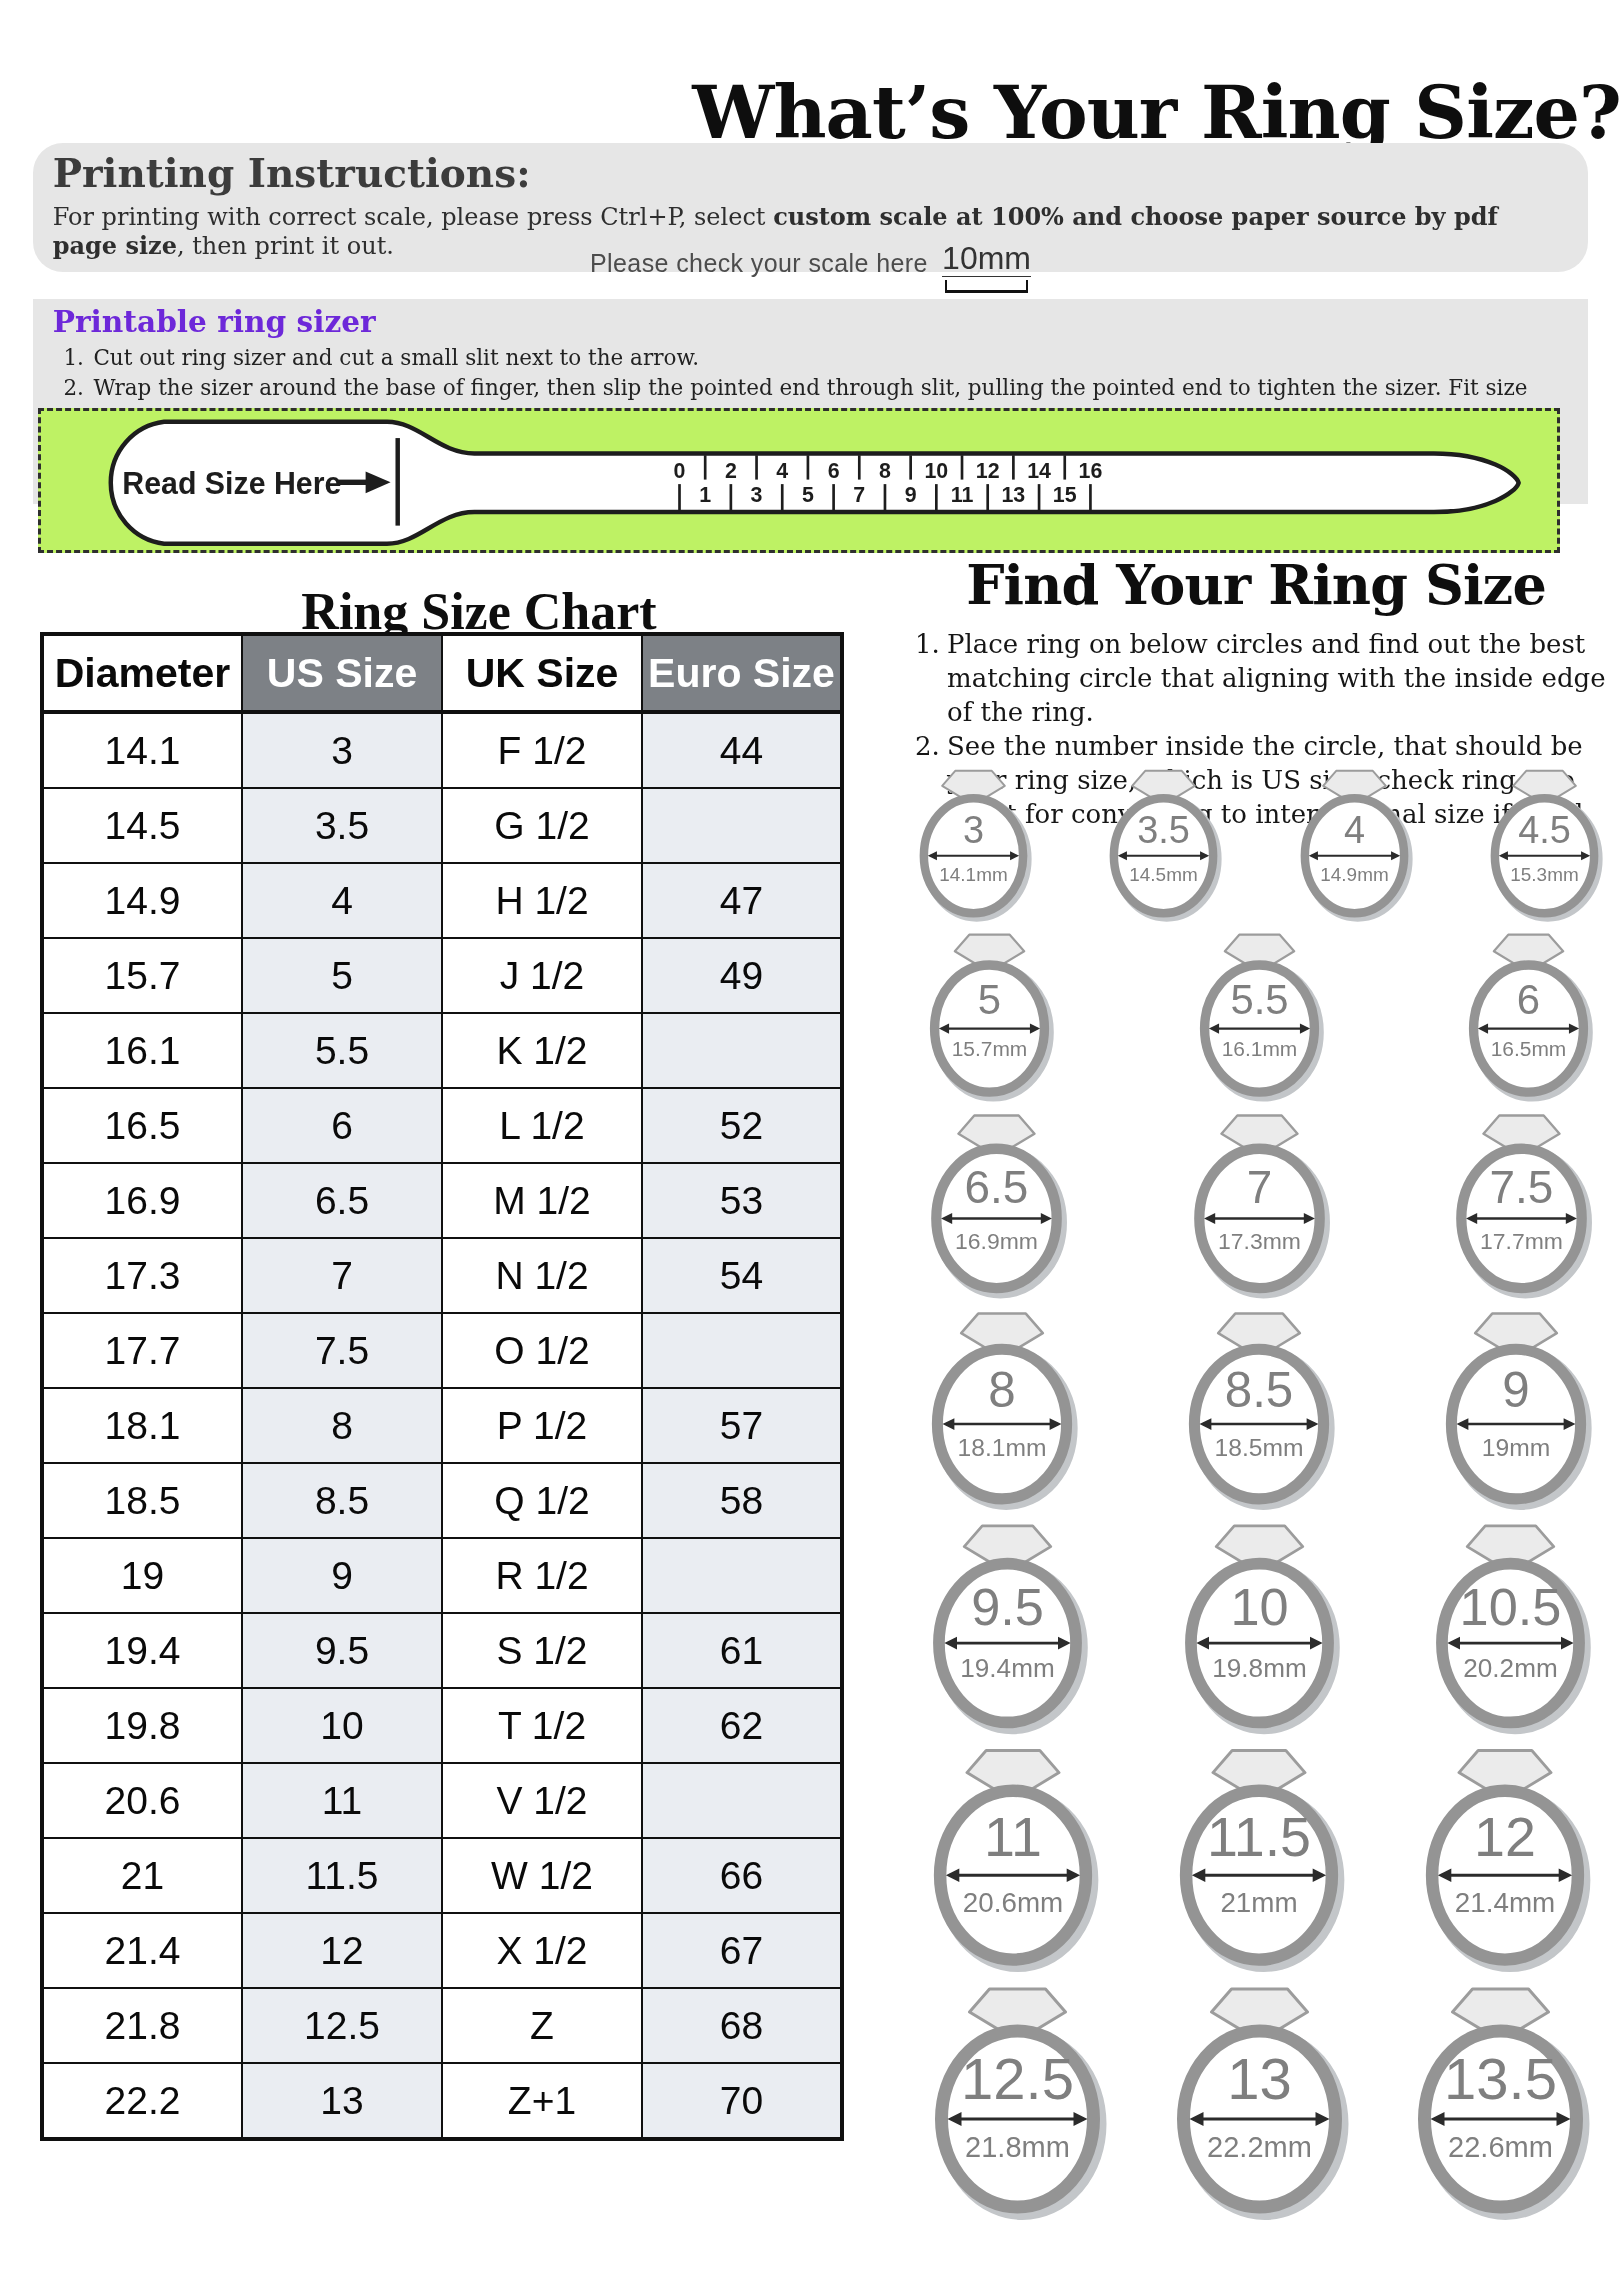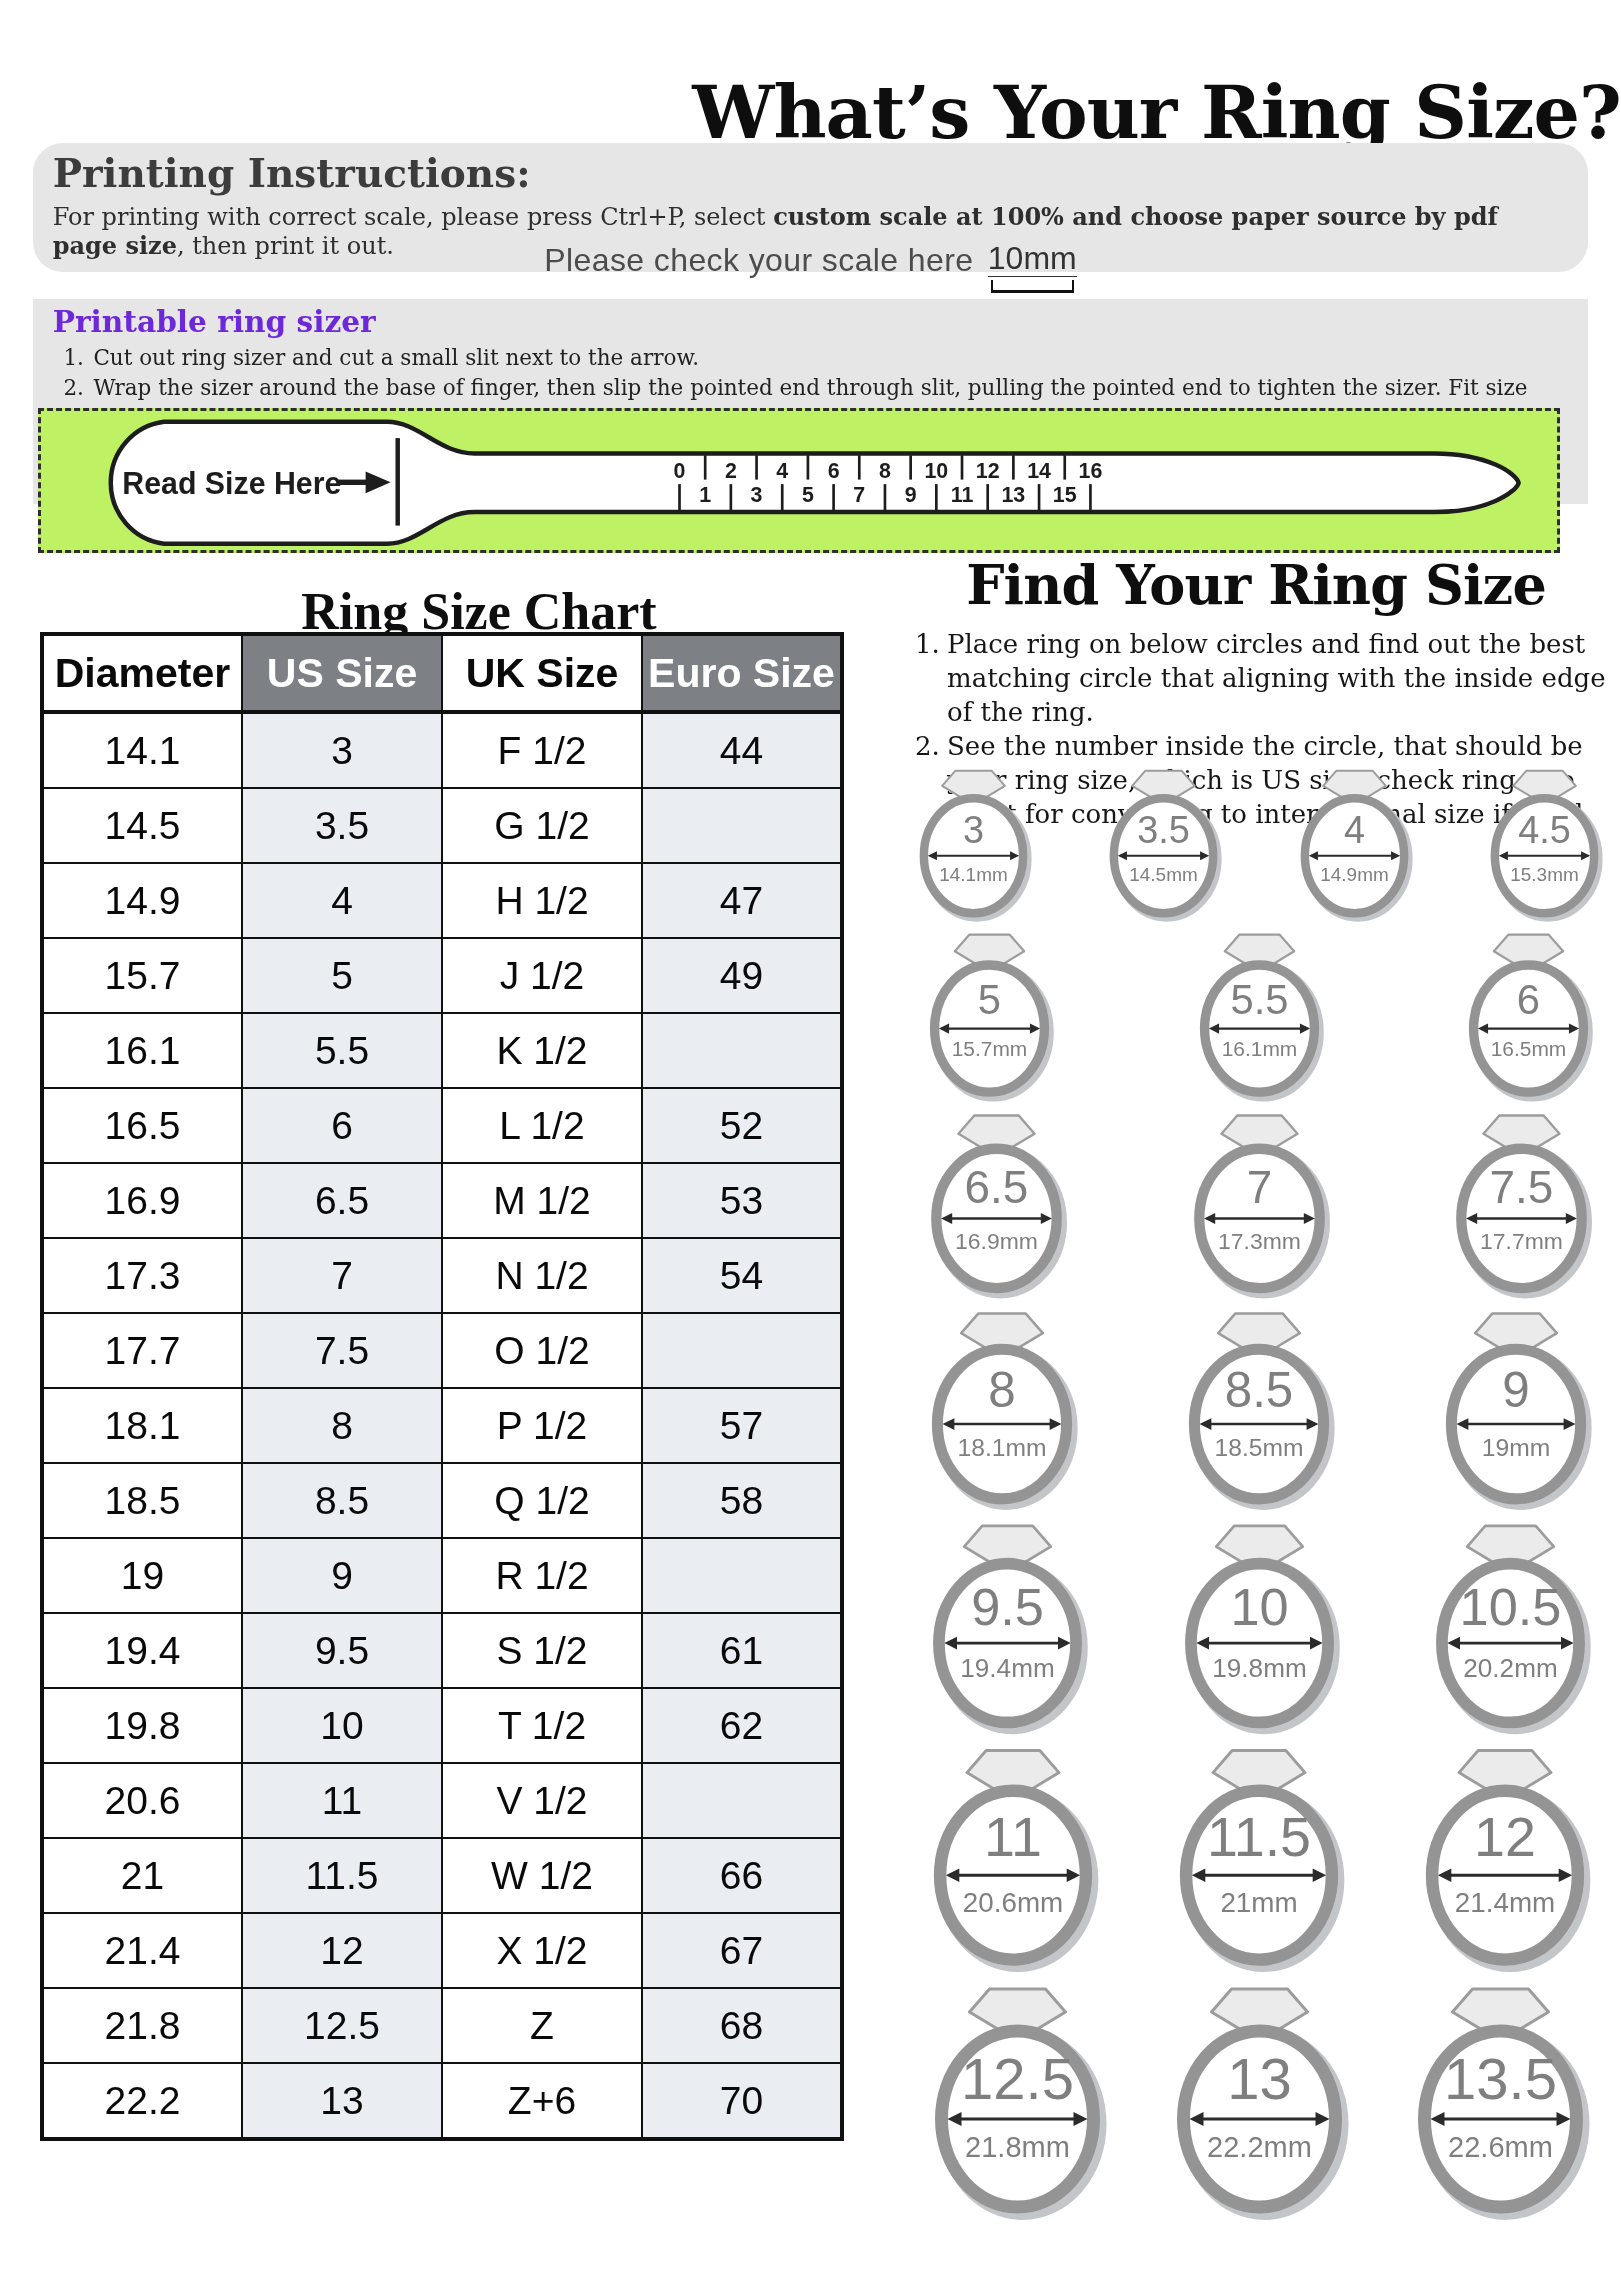--- a/index.html
+++ b/index.html
@@ -21,21 +21,21 @@
   .band2 h2{margin:0 0 3.6px 0;font-size:29.6px;font-weight:700;color:#6d28d9;}
   .steps{margin:0;padding:0;list-style:none;}
   .steps li{display:flex;font-size:21.5px;line-height:30px;color:#222;
     font-family:"DejaVu Serif","Liberation Serif",serif;}
   .steps .n{width:30px;margin-left:10.7px;flex:0 0 auto;}
   .steps .t{flex:1;}
 
   
   .scale-check{position:absolute;top:240px;left:0;width:100%;display:flex;
     justify-content:center;align-items:flex-start;gap:14.3px;}
-  .scale-check .lbl{font-size:32px;color:#4c4c4c;letter-spacing:0.4px;padding-top:1.8px;}
+  .scale-check .lbl{font-size:25px;color:#4c4c4c;letter-spacing:0.4px;padding-top:1.8px;margin-top:7px;}
   .tenmm{display:flex;flex-direction:column;align-items:center;}
   .tenmm .v{font-size:32px;color:#333;border-bottom:1.8px solid #333;line-height:36px;}
   .scalebar{width:79px;height:9.9px;border-left:2.7px solid #111;border-right:2.7px solid #111;
     border-bottom:3.6px solid #111;margin-top:2.7px;}
 
   
   .sizer-box{position:absolute;top:408px;left:38px;width:1522px;height:145px;
     border:3.6px dashed #2e2e2e;box-sizing:border-box;background:#bef264;}
   .sizer-box svg{display:block;width:100%;height:100%;}
 
@@ -272,21 +272,21 @@
         </tr>
         <tr>
           <td class="c0">21.8</td>
           <td class="c1">12.5</td>
           <td class="c2">Z</td>
           <td class="c3">68</td>
         </tr>
         <tr>
           <td class="c0">22.2</td>
           <td class="c1">13</td>
-          <td class="c2">Z+6</td>
+          <td class="c2">Z+1</td>
           <td class="c3">70</td>
         </tr>
       </tbody>
   </table>
 
   <h2 class="finder-title">Find Your Ring Size</h2>
 
   <ol class="finder-steps">
     <li>
         <span class="n">1.</span>

